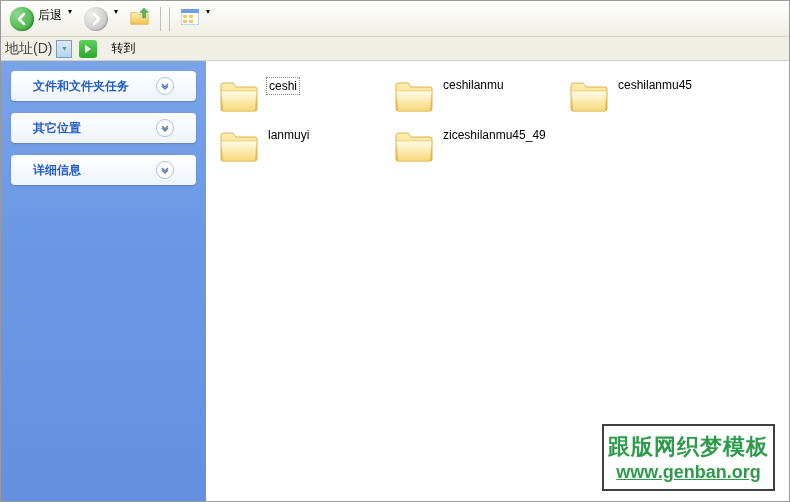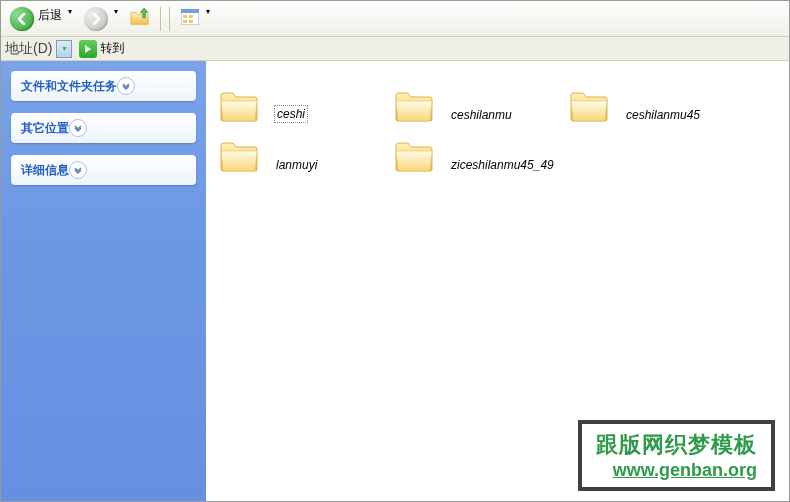--- a/index.html
+++ b/index.html
@@ -20,44 +20,44 @@
 
 
 .icon-sm { width: 20px; height: 20px; display: flex; align-items: center; justify-content: center; }
 
 
 .addressbar { height: 24px; background: #f0efe6; border-bottom: 1px solid #d4d0c8; display: flex; align-items: center; padding: 0 4px; gap: 4px; }
 .addr-label { font-size: 14px; color: #444; }
 .addr-input-wrap { flex: 1; display: flex; align-items: center; background: #fff; border: 1px solid #7f9db9; height: 20px; padding: 0 2px; }
 .addr-input { flex: 1; border: none; outline: none; font-size: 12px; font-family: inherit; padding-left: 4px; }
 .addr-dd { width: 16px; height: 18px; background: linear-gradient(#dbeaf9,#b6d2ee); border: 1px solid #7f9db9; display:flex;align-items:center;justify-content:center; font-size:8px; color:#4a6; cursor:pointer;}
-.go-btn { display: flex; align-items: center; gap: 3px; padding: 1px 3px; cursor: pointer; }
+.go-btn { display: flex; align-items: center; gap: 14px; padding: 1px 3px; cursor: pointer; }
 .go-square { width: 18px; height: 18px; background: linear-gradient(#5fcf5f,#2ba82b); border-radius: 3px; display:flex;align-items:center;justify-content:center; }
 
 
 .main { display: flex; height: calc(100% - 60px); }
 
 
 .sidepanel { width: 205px; background: linear-gradient(to bottom, #7aa3e8 0%, #6b98e5 40%, #6590e0 100%); padding: 10px; }
 .task-box { background: linear-gradient(#fff, #eef3fb); border-radius: 4px; margin-bottom: 12px; box-shadow: 0 1px 2px rgba(0,0,0,.2); }
-.task-header { display: flex; align-items: center; padding: 6px 10px; cursor: pointer; }
+.task-header { display: flex; align-items: center; justify-content: space-between; padding: 6px 22px; cursor: pointer; }
 .task-title { font-size: 12px; font-weight: bold; color: #215dc6; }
 .task-chev { width: 18px; height: 18px; border-radius: 50%; background: #fff; border: 1px solid #a6c2ea; display:flex;align-items:center;justify-content:center; }
 .task-chev svg { width:10px; height:10px; }
 
 
 .content { flex: 1; background: #fff; padding: 14px 10px; position: relative; }
 .folder-grid { display: flex; flex-wrap: wrap; align-content: flex-start; }
-.folder-item { width: 175px; height: 50px; display: flex; align-items: flex-end; gap: 14px; cursor: pointer; padding: 2px; font-style: italic; }
+.folder-item { width: 175px; height: 50px; display: flex; align-items: flex-start; gap: 6px; cursor: pointer; padding: 2px; }
 .folder-icon { width: 42px; height: 36px; flex-shrink: 0; }
 .folder-name { font-size: 12px; color: #000; padding: 1px 2px; }
 .folder-name.selected { border: 1px dotted #888; }
 
 
-.watermark { position: absolute; bottom: 10px; right: 14px; border: 4px solid #404040; padding: 6px 14px; background: rgba(255,255,255,.8); text-align: right; }
+.watermark { position: absolute; bottom: 10px; right: 14px; border: 2px solid #404040; padding: 6px 4px; background: rgba(255,255,255,.8); text-align: center; }
 .wm-cn { font-size: 22px; color: #2e9b4a; font-weight: bold; letter-spacing: 1px; font-family: "Microsoft YaHei", sans-serif; }
 .wm-url { font-size: 18px; color: #2e9b4a; font-weight: bold; text-decoration: underline; }
 </style>
 </head>
 <body>
 
 <svg width="0" height="0" style="position:absolute">
   <defs>
     <linearGradient id="fgrad" x1="0" y1="0" x2="0" y2="1">
       <stop offset="0" stop-color="#fff2b8"></stop>

